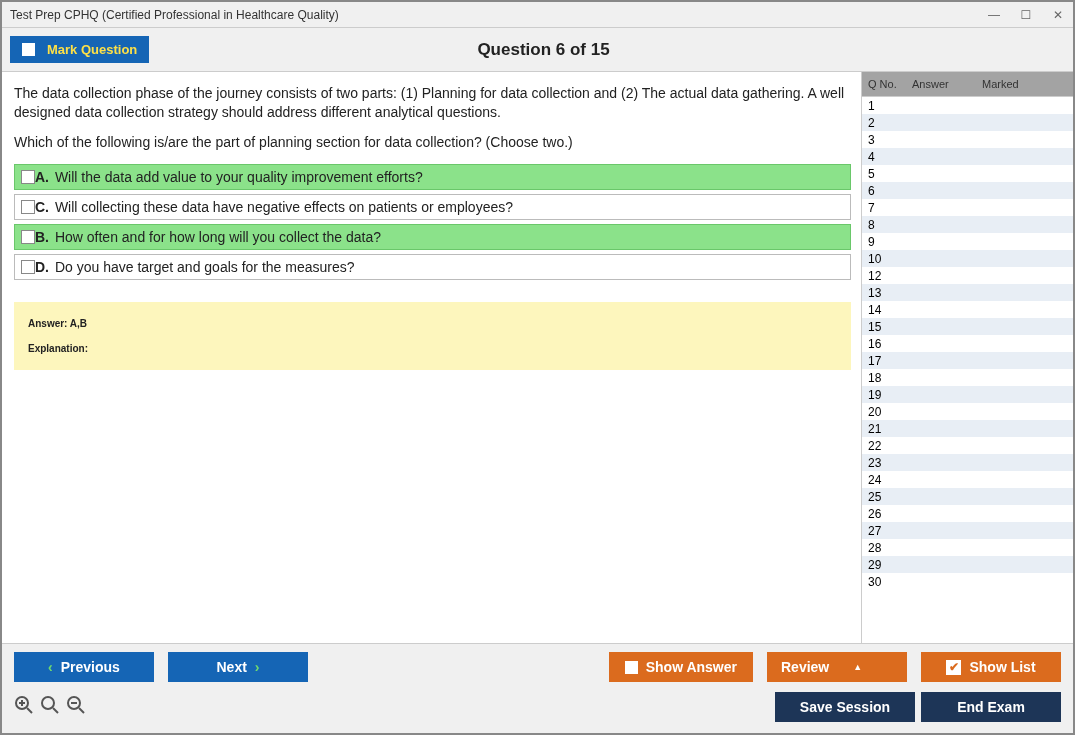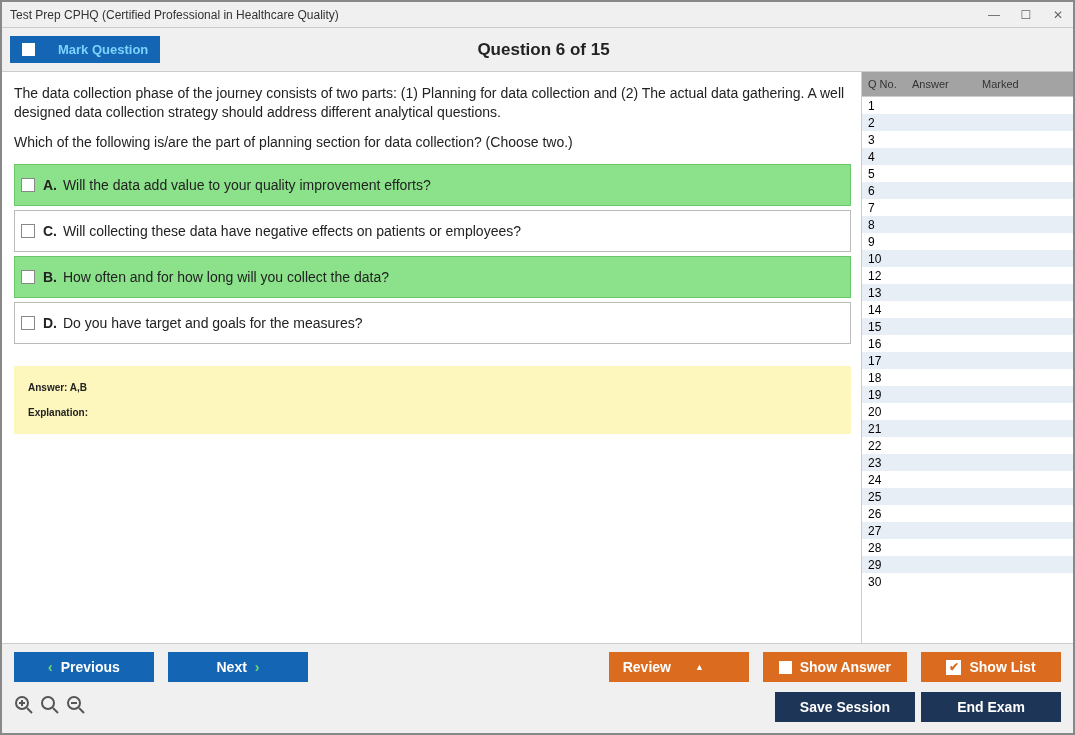--- a/index.html
+++ b/index.html
@@ -29,28 +29,28 @@
   height: 44px;
   background: #f0f0f0;
   display: flex;
   align-items: center;
   padding: 0 8px;
   border-bottom: 1px solid #ccc;
   position: relative;
 }
 .mark-btn {
   background: #1565b5;
-  color: #7dd3fc;
+  color: #fde047;
   border: none;
   padding: 6px 12px;
   font-size: 13px;
   font-weight: bold;
   display: flex;
   align-items: center;
-  gap: 23px;
+  gap: 12px;
   cursor: pointer;
 }
 .mark-btn .chk {
   width: 13px; height: 13px; background: #fff; display: inline-block;
 }
 .question-num {
   position: absolute;
   left: 12px; right: 0;
   text-align: center;
   font-size: 17px;
@@ -67,22 +67,21 @@
   padding: 12px 10px 12px 12px;
   font-size: 14px;
   color: #222;
   overflow: auto;
 }
 .question-text { line-height: 1.35; margin-bottom: 12px; }
 .question-prompt { margin-bottom: 14px; }
 .option-row {
   display: flex;
   align-items: center;
-  gap: 8px;
-  padding: 12px 6px;
+  padding: 4px 6px;
   margin-bottom: 4px;
   border: 1px solid #bbb;
   font-size: 14px;
 }
 .option-row.correct { background: #8be28a; border-color: #6ac76a; }
 .option-row .cb {
   width: 14px; height: 14px; background: #fff; border: 1px solid #888; flex-shrink: 0;
 }
 .option-label { font-weight: bold; margin-right: 2px; }
 .answer-box {
@@ -313,27 +312,27 @@
   <div class="footer-row1">
     <button class="btn btn-blue">
       <span class="arrow-l">‹</span>
       <span>Previous</span>
     </button>
     <button class="btn btn-blue">
       <span>Next</span>
       <span class="arrow-r">›</span>
     </button>
     <div class="spacer"></div>
+    <button class="btn btn-orange">
+      <span class="sq"></span>
+      <span>Show Answer</span>
+    </button>
     <button class="btn btn-orange" style="justify-content:flex-start;padding-left:14px;">
       <span>Review</span>
       <span class="review-arrow">▲</span>
-    </button>
-    <button class="btn btn-orange">
-      <span class="sq"></span>
-      <span>Show Answer</span>
     </button>
     <button class="btn btn-orange">
       <span class="sq-check">✔</span>
       <span>Show List</span>
     </button>
   </div>
   <div class="footer-row2">
     <div class="zoom-icons">
       <span>
         <svg width="20" height="20" viewBox="0 0 20 20">

